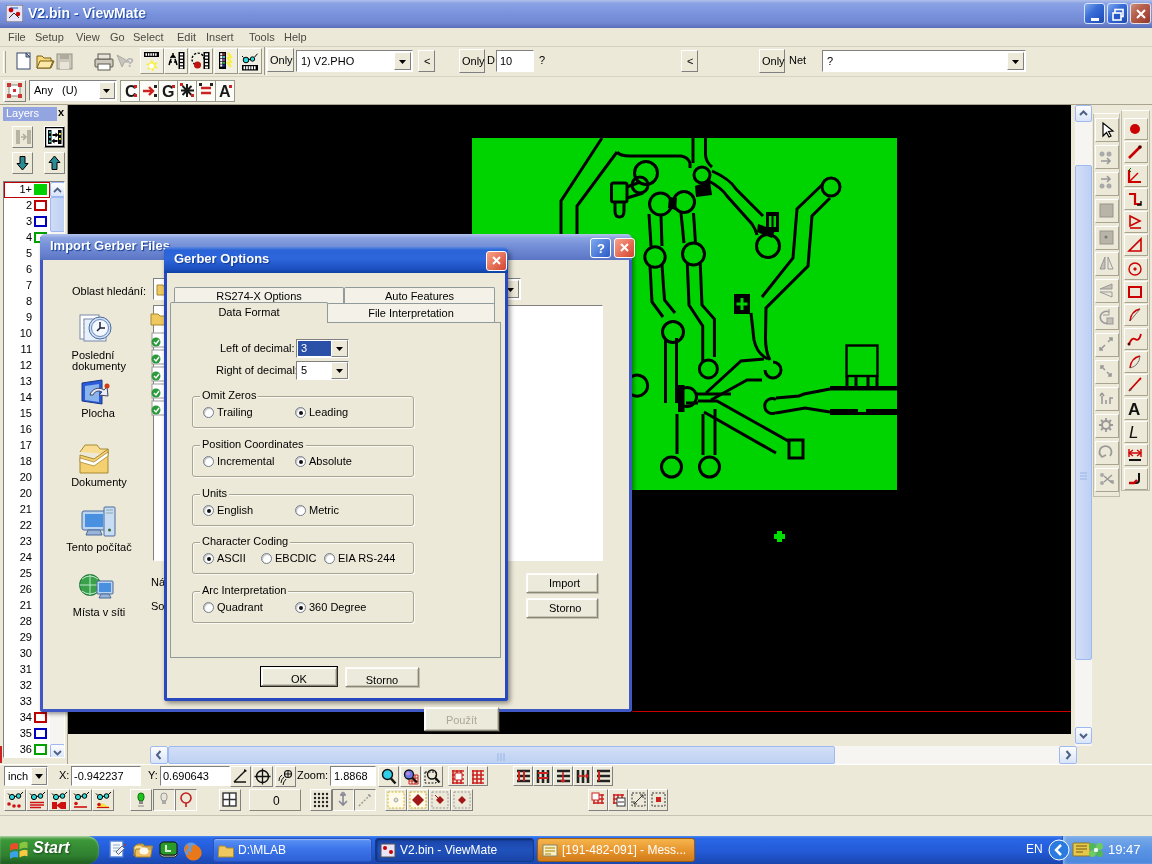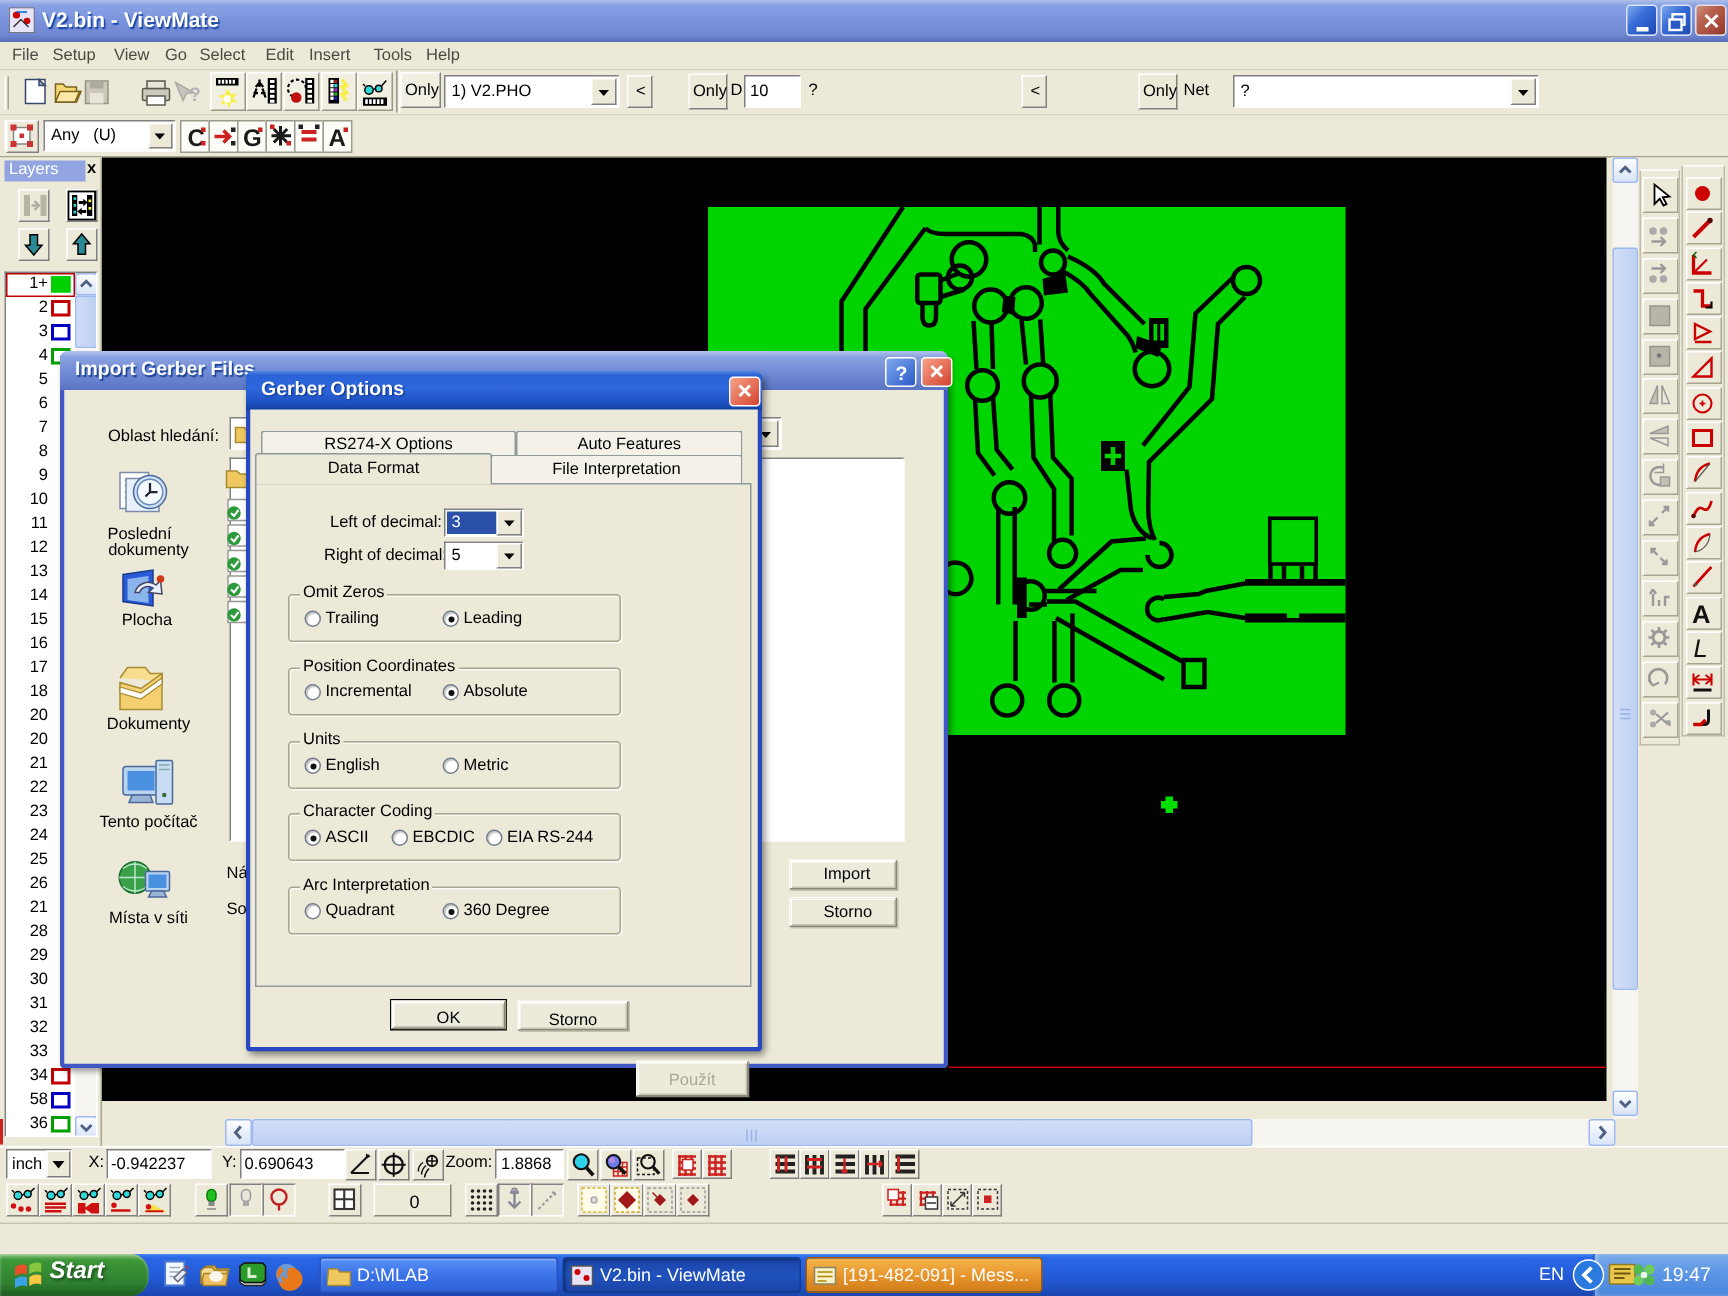--- a/index.html
+++ b/index.html
@@ -433,21 +433,21 @@
         <span style="position:absolute;right:16px;top:1px;">32</span>
       </div>
 <div class="abs" style="left:0;top:512px;width:44px;height:16px;font-size:11px;color:#000;text-align:right;">
         <span style="position:absolute;right:16px;top:1px;">33</span>
       </div>
 <div class="abs" style="left:0;top:528px;width:44px;height:16px;font-size:11px;color:#000;text-align:right;">
         <span style="position:absolute;right:16px;top:1px;">34</span>
       </div>
 <div class="abs" style="left:30px;top:530px;width:13px;height:11px;background:#fff;border:2px solid #c00000;"></div>
 <div class="abs" style="left:0;top:544px;width:44px;height:16px;font-size:11px;color:#000;text-align:right;">
-        <span style="position:absolute;right:16px;top:1px;">58</span>
+        <span style="position:absolute;right:16px;top:1px;">35</span>
       </div>
 <div class="abs" style="left:30px;top:546px;width:13px;height:11px;background:#fff;border:2px solid #0000c0;"></div>
 <div class="abs" style="left:0;top:560px;width:44px;height:16px;font-size:11px;color:#000;text-align:right;">
         <span style="position:absolute;right:16px;top:1px;">36</span>
       </div>
 <div class="abs" style="left:30px;top:562px;width:13px;height:11px;background:#fff;border:2px solid #00a000;"></div>
 <div class="abs" style="left:0;top:0;width:46px;height:16px;border:1px solid #c00000;"></div>
 <div class="abs" style="left:46px;top:0;width:15px;height:577px;background:#f6f5f2;">
 <div class="abs" style="left:0;top:0;width:15px;height:15px;border:1px solid #9db9f0;border-radius:2px;background:linear-gradient(180deg,#fdfdfd,#d8e4f8);"><svg width="13" height="13">
             <path d="M3,8 L6.5,4.5 L10,8" stroke="#4d6185" stroke-width="1.8" fill="none"></path>

